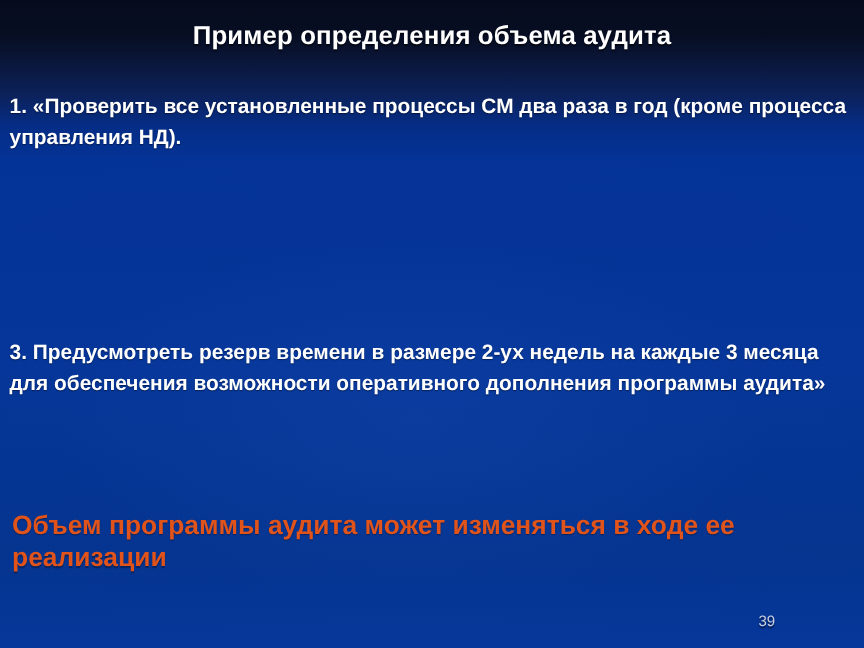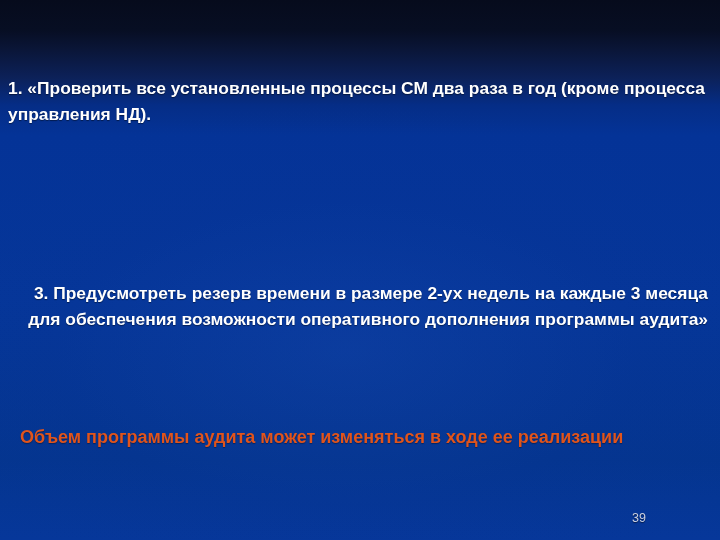--- a/index.html
+++ b/index.html
@@ -71,29 +71,29 @@
     color: #ffffff;
     font-size: 17.4px;
     font-weight: bold;
     line-height: 25.5px;
     text-shadow: 0 1px 1px rgba(0,0,0,0.45);
     white-space: pre-line;
   }
 
   #para-1 { top: 76px; }
   #para-2 { top: 166px; }
-  #para-3 { top: 281px; text-align: right; }
+  #para-3 { top: 281px; }
 
   .highlight-block {
     position: absolute;
-    left: 20px;
+    left: 10px;
     top: 424px;
     width: 690px;
     color: #e0541c;
-    font-size: 18px;
+    font-size: 22px;
     font-weight: bold;
     line-height: 27px;
     text-shadow: 0 1px 1px rgba(0,0,0,0.35);
     white-space: pre-line;
   }
 
   .page-number {
     position: absolute;
     right: 74px;
     bottom: 15px;
@@ -103,20 +103,21 @@
     text-shadow: 0 1px 1px rgba(0,0,0,0.5);
     text-align: right;
   }
 </style>
 </head>
 <body>
 
 <div id="slide">
   <div id="content">
 
+    <div class="slide-title">Пример определения объема аудита</div>
 
     <div class="body-block" id="para-1">1. «Проверить все установленные процессы СМ два раза в год (кроме процесса управления  НД).</div>
 
 
     <div class="body-block" id="para-3">3. Предусмотреть резерв времени в размере 2-ух недель на каждые 3 месяца для обеспечения возможности оперативного дополнения программы аудита»</div>
 
     <div class="highlight-block">Объем программы аудита может изменяться в ходе ее реализации</div>
 
     <div class="page-number">39</div>
 

